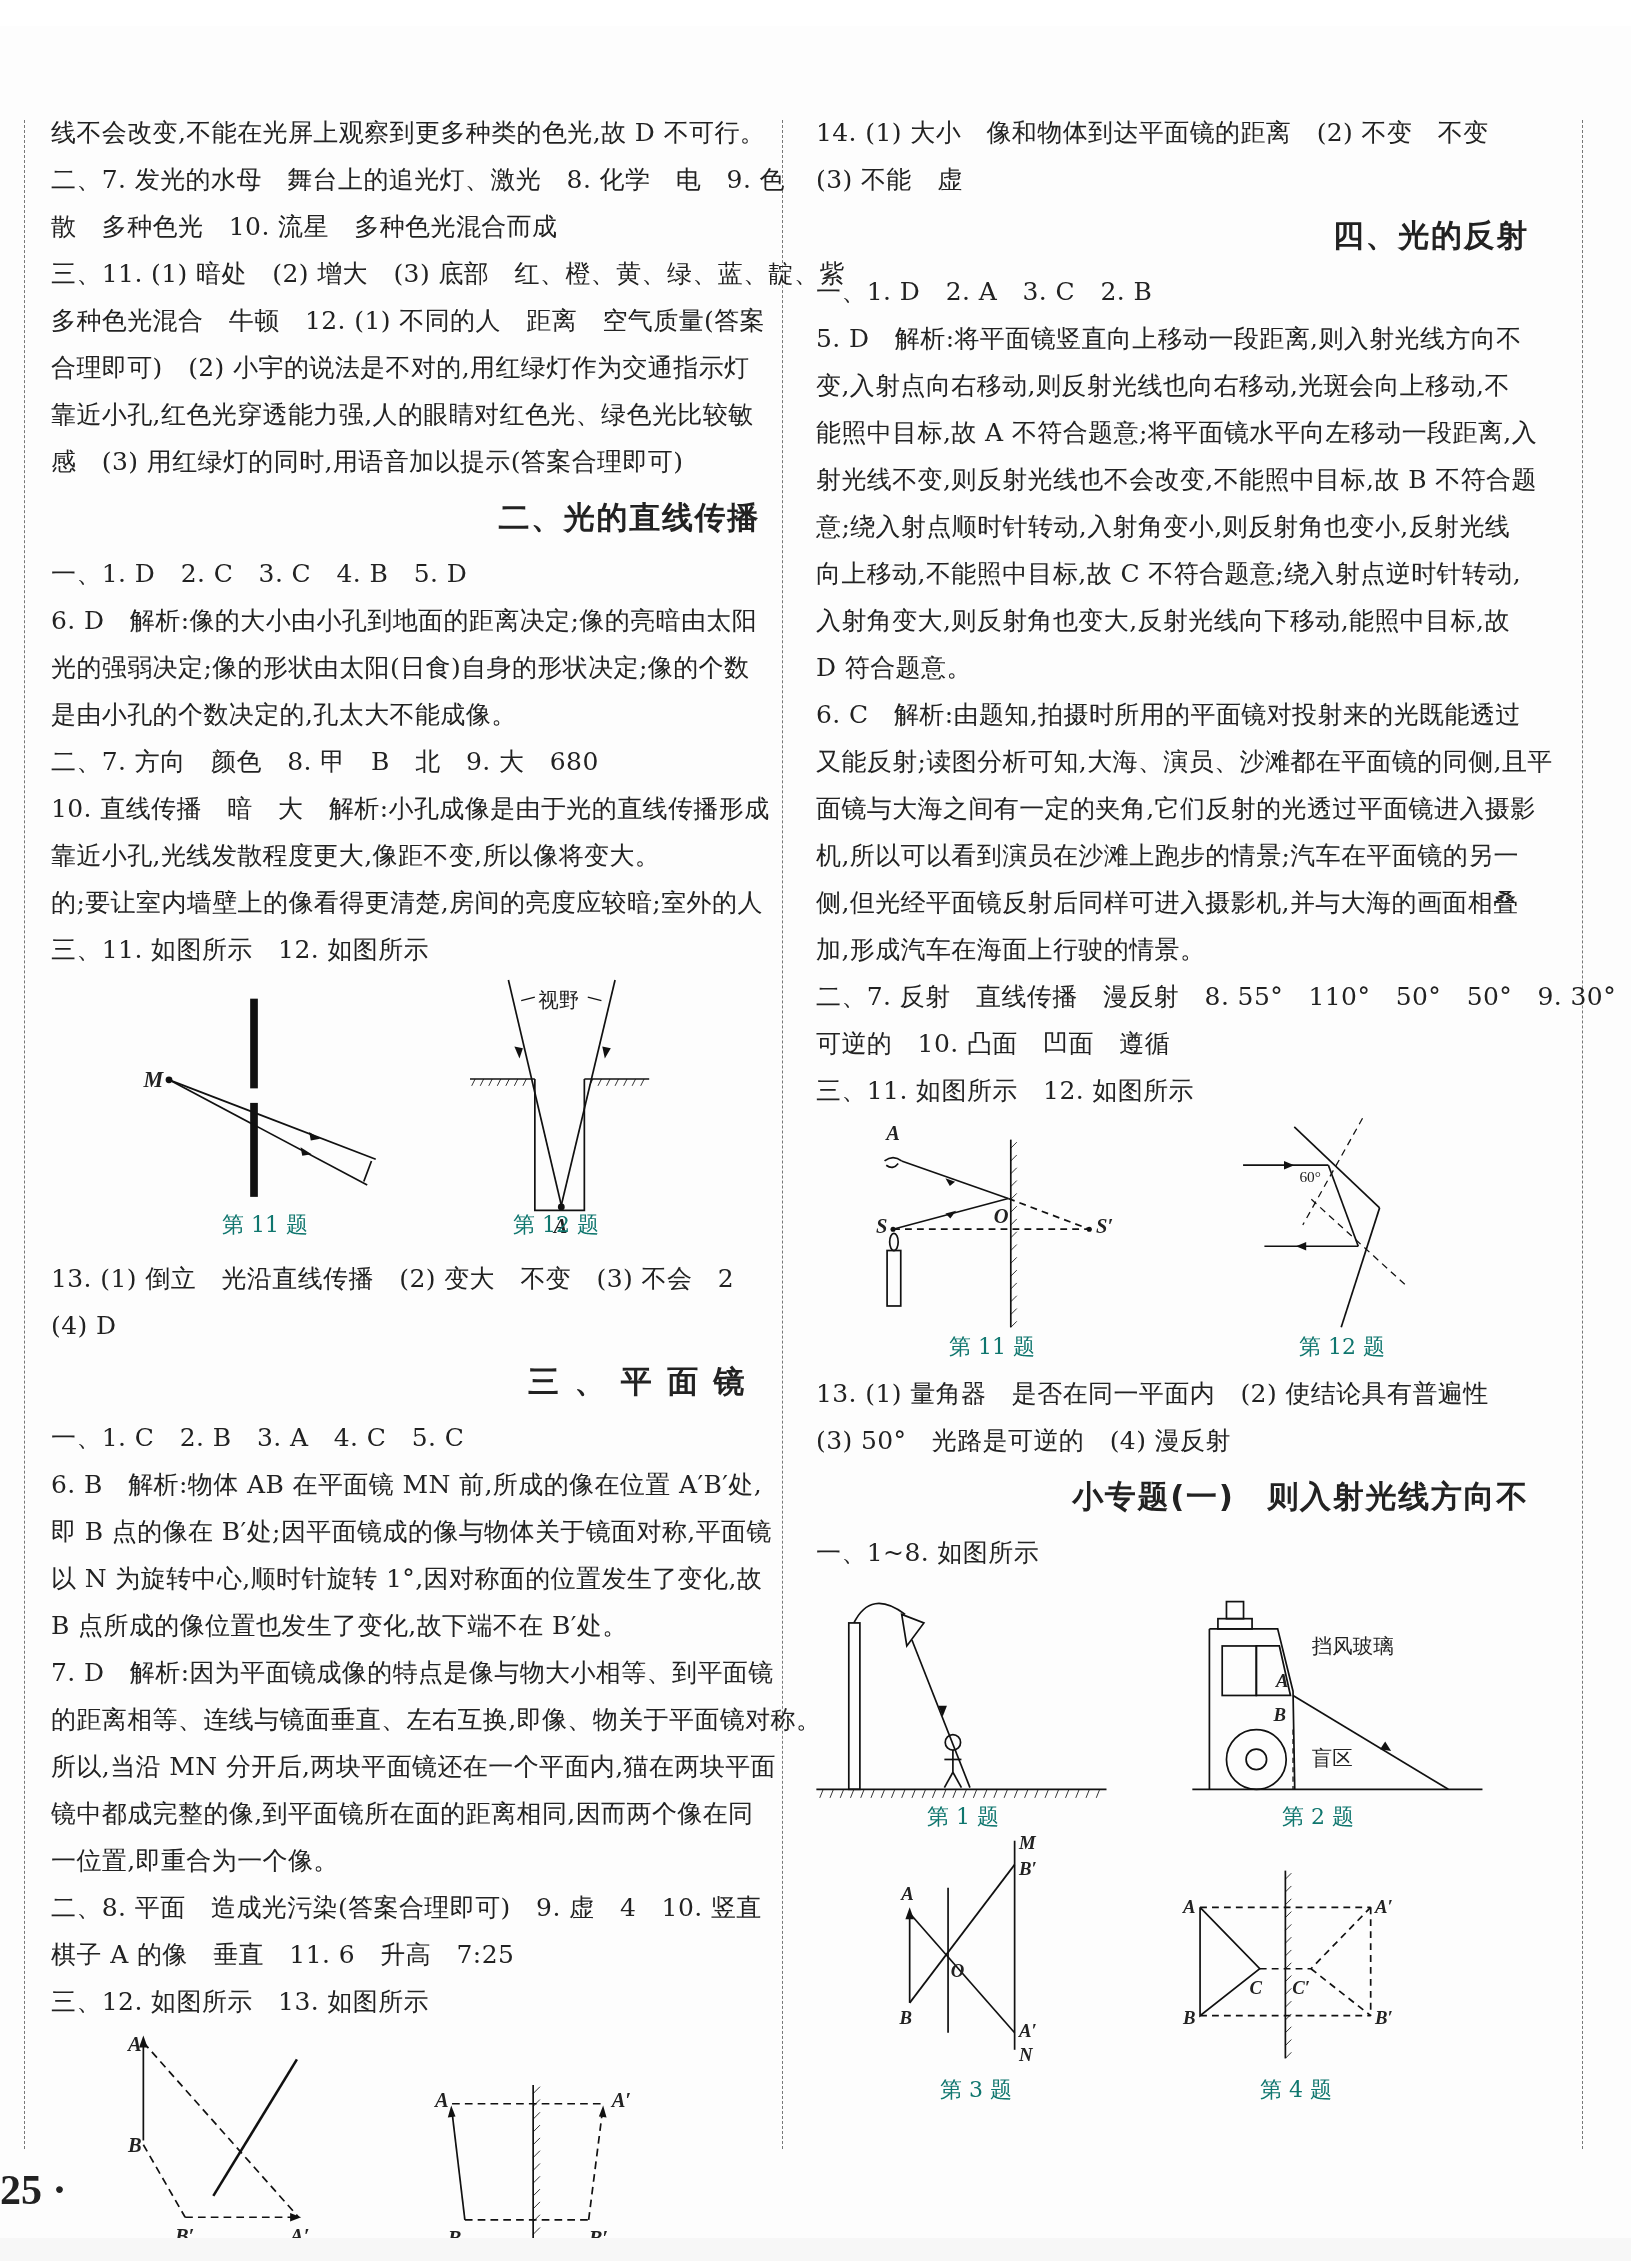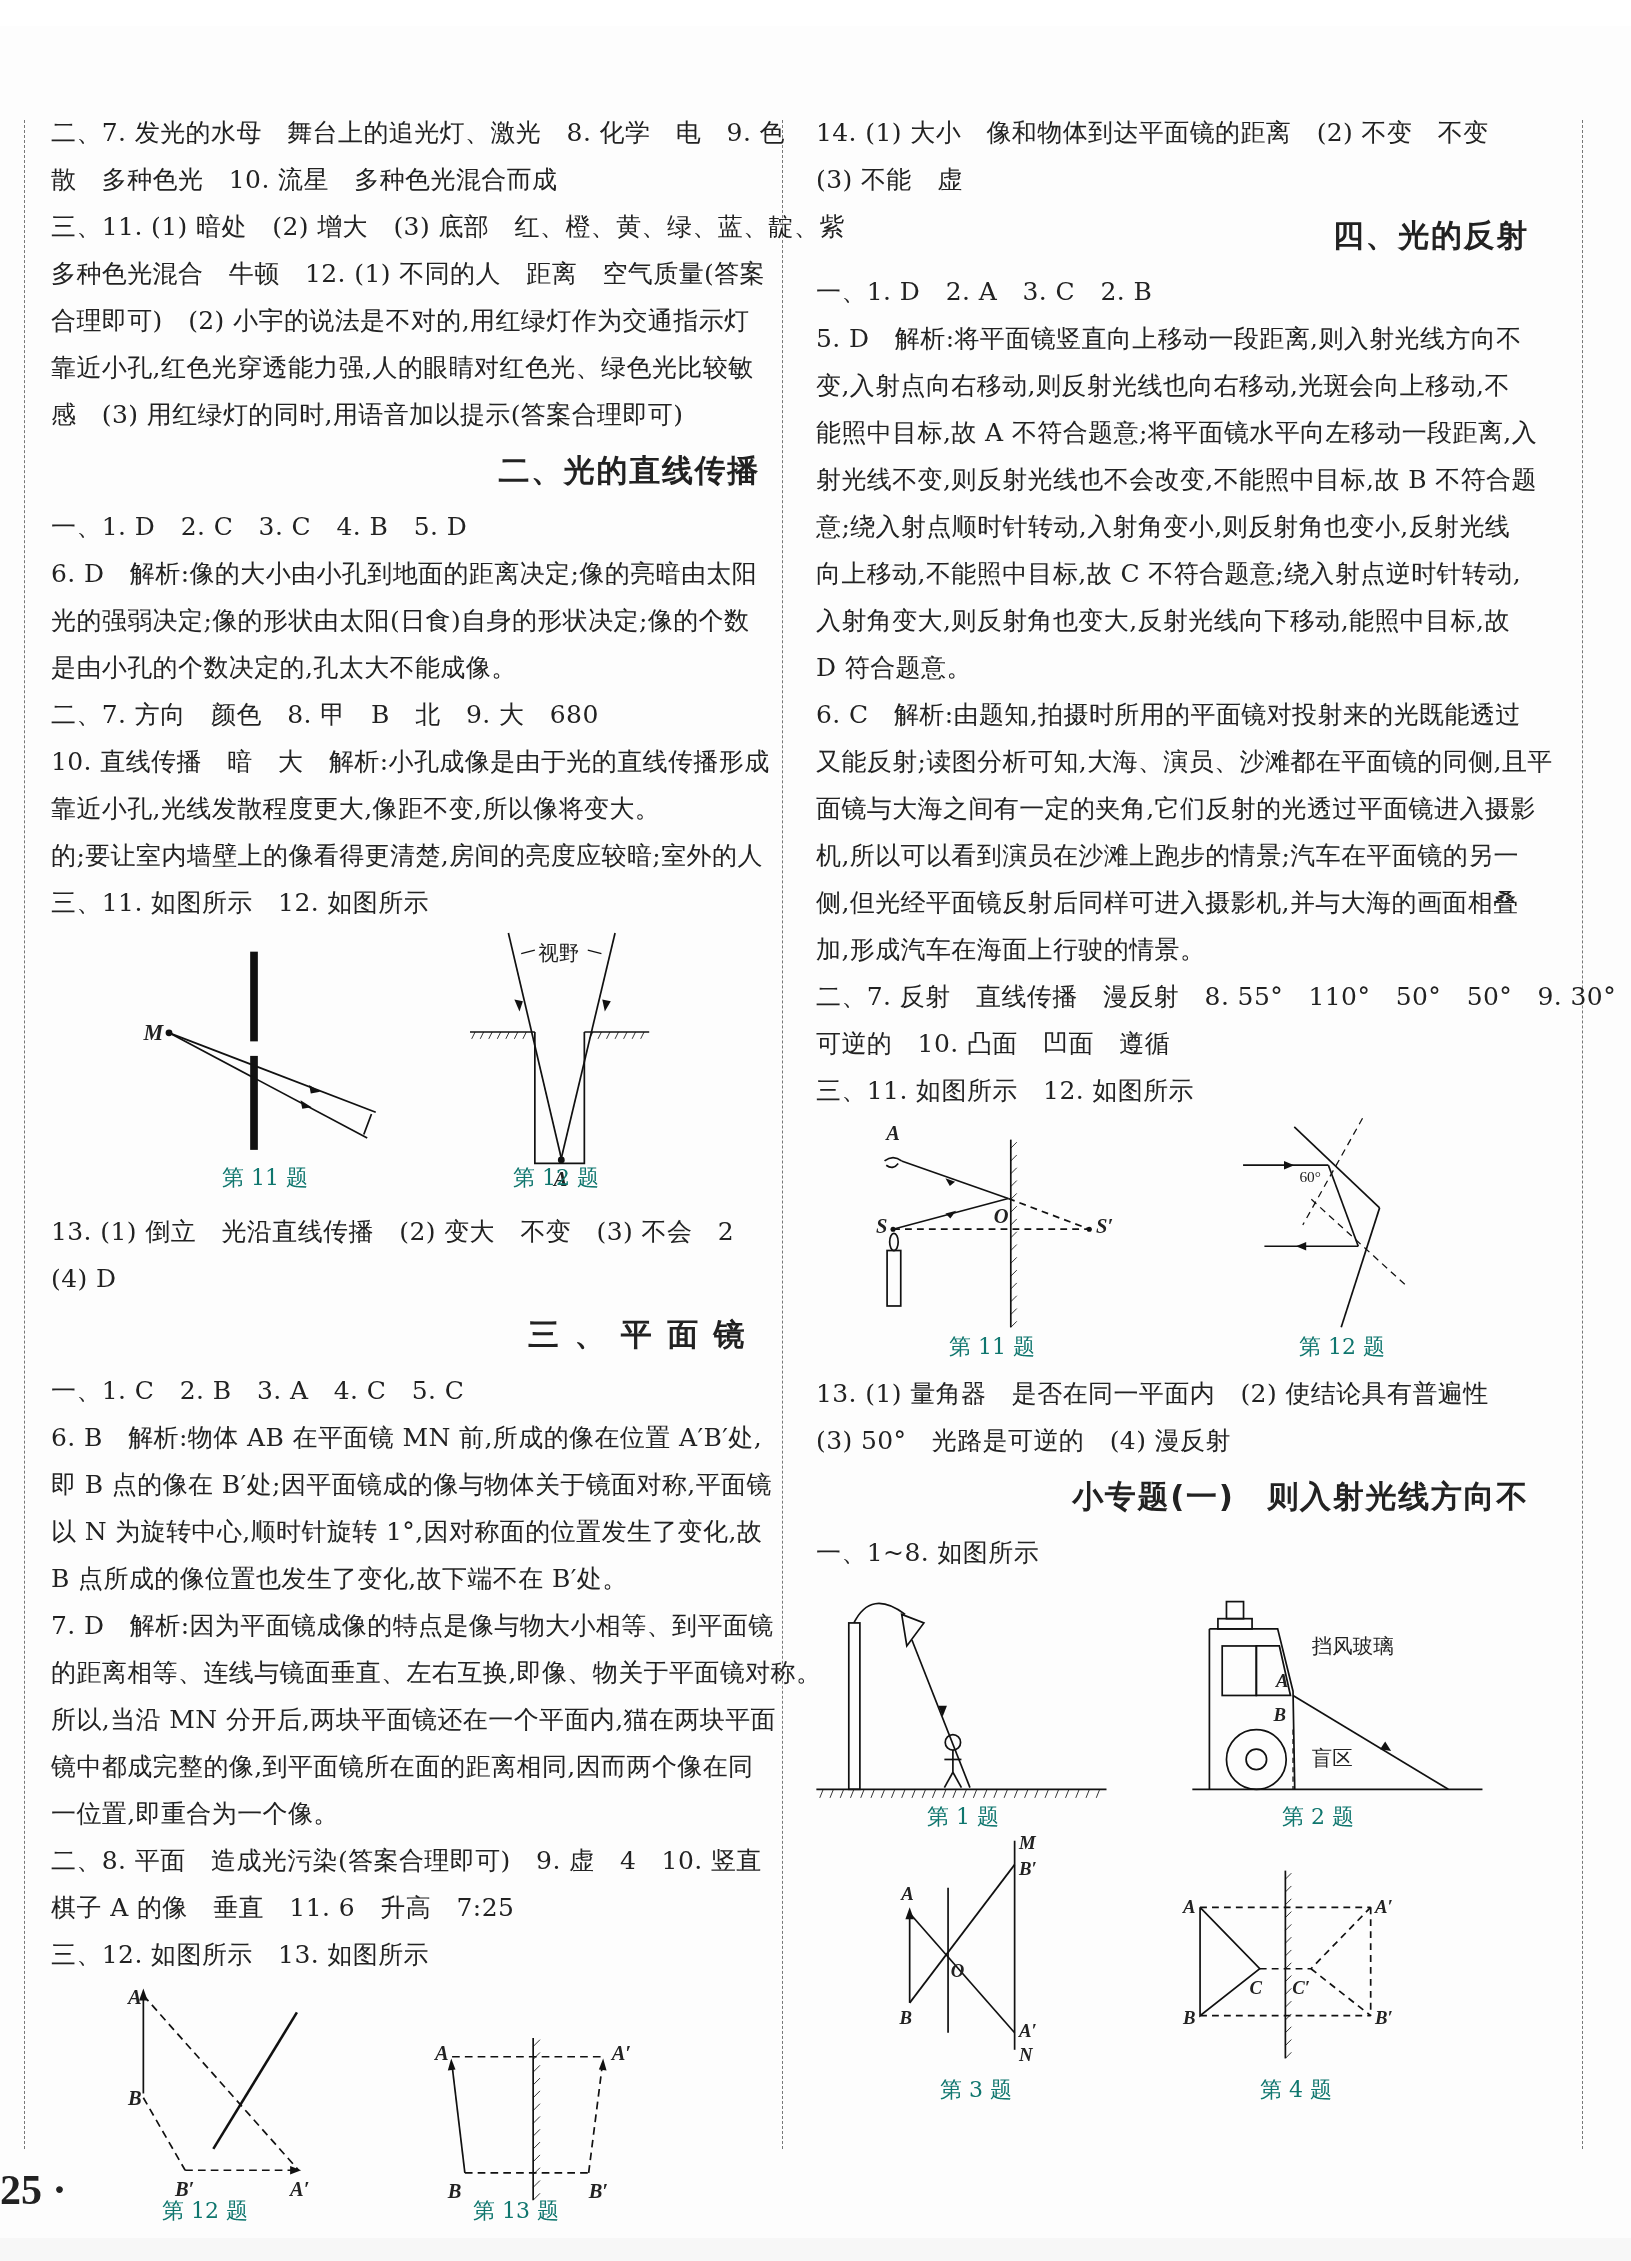--- a/index.html
+++ b/index.html
@@ -22,20 +22,21 @@
 </style>
 </head>
 <body>
 
 <div class="page-top"></div>
 <div class="vdash" style="left:24px;top:120px;height:2029px;"></div>
 <div class="vdash" style="left:782px;top:120px;height:2029px;"></div>
 <div class="vdash" style="left:1582px;top:120px;height:2029px;"></div>
 
 <div class="col col-left">
+  <div class="line">线不会改变,不能在光屏上观察到更多种类的色光,故 D 不可行。</div>
   <div class="line">二、7. 发光的水母　舞台上的追光灯、激光　8. 化学　电　9. 色</div>
   <div class="line">散　多种色光　10. 流星　多种色光混合而成</div>
   <div class="line">三、11. (1) 暗处　(2) 增大　(3) 底部　红、橙、黄、绿、蓝、靛、紫</div>
   <div class="line">多种色光混合　牛顿　12. (1) 不同的人　距离　空气质量(答案</div>
   <div class="line">合理即可)　(2) 小宇的说法是不对的,用红绿灯作为交通指示灯</div>
   <div class="line">靠近小孔,红色光穿透能力强,人的眼睛对红色光、绿色光比较敏</div>
   <div class="line">感　(3) 用红绿灯的同时,用语音加以提示(答案合理即可)</div>
 
   <div class="title">二、光的直线传播</div>
   <div class="line">一、1. D　2. C　3. C　4. B　5. D</div>

